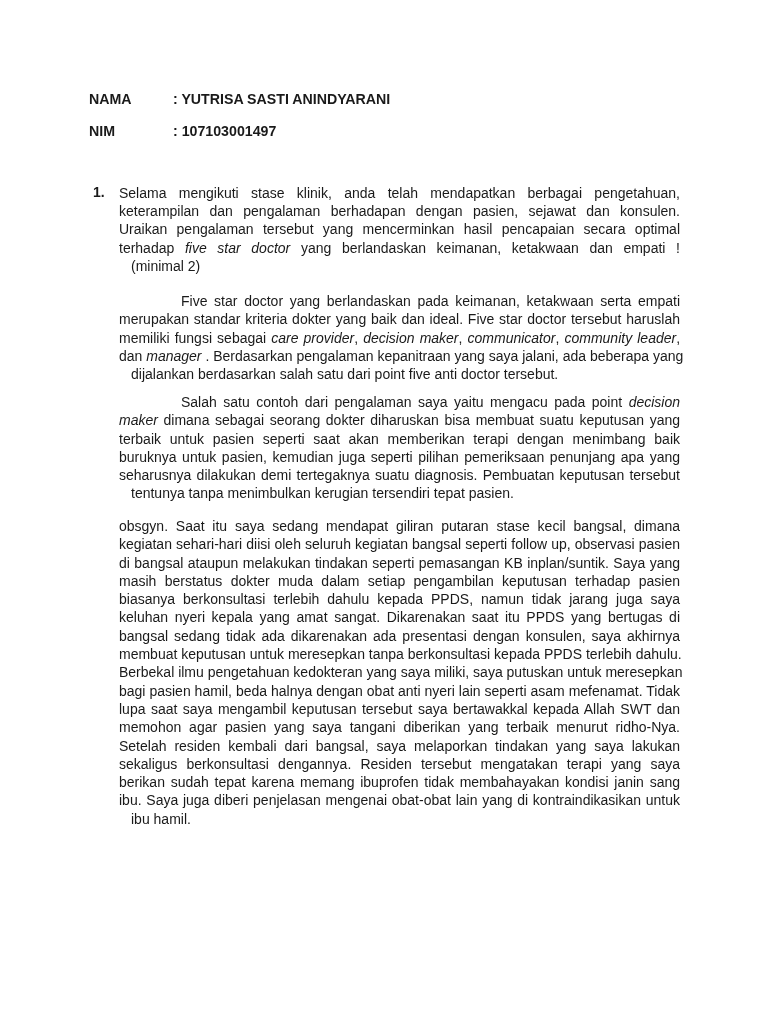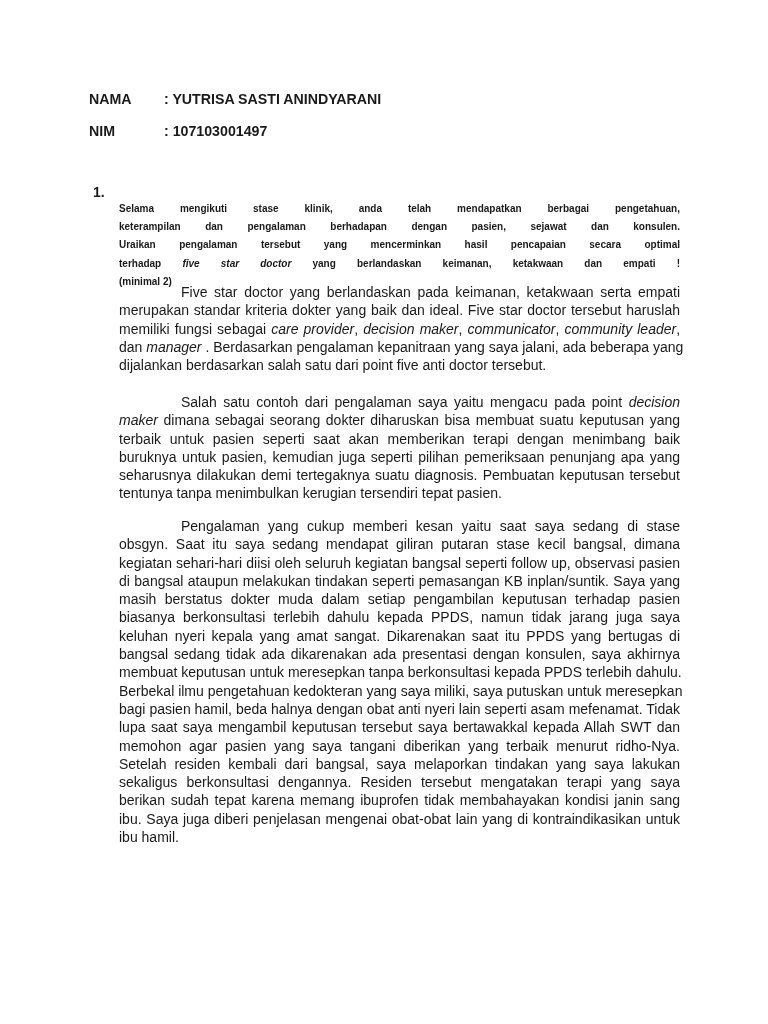--- a/index.html
+++ b/index.html
@@ -6,25 +6,25 @@
   body {
     width: 768px; height: 1024px; overflow: hidden;
     background: #ffffff;
     font-family: "Liberation Sans", sans-serif;
     color: #1a1a1a;
     position: relative;
   }
   .page { position: absolute; left: 0; top: 0; width: 640px; height: 1024px; }
   .hdr-row { position: absolute; left: 89px; font-weight: bold; font-size: 14.2px; }
   .hdr-label { position: absolute; left: 0; }
-  .hdr-value { position: absolute; left: 75px; white-space: nowrap; }
+  .hdr-value { position: absolute; left: 84px; white-space: nowrap; }
   .q-num { position: absolute; left: 93px; top: 184px; font-weight: bold; font-size: 14px; }
-  .q-text { position: absolute; left: 119px; top: 200px; width: 561px; font-weight: bold; font-size: 10px; line-height: 18.2px; }
+  .q-text { position: absolute; left: 119px; top: 184px; width: 561px; font-weight: normal; font-size: 14px; line-height: 18.2px; }
   .line { display: block; text-align: justify; text-align-last: justify; white-space: nowrap; height: 18.2px; }
-  .line.last { text-align-last: left; }
+  .line.last { text-align-last: left; margin-left: 12px; }
   .para { position: absolute; left: 119px; width: 561px; font-size: 14px; line-height: 18.2px; }
   .para .line { height: 18.3px; }
   .indent { padding-left: 62px; }
   i { font-style: italic; }
 </style>
 </head>
 <body>
 
 <div class="page">
 
@@ -39,37 +39,36 @@
 
   <div class="q-num">1.</div>
   <div class="q-text">
       <span class="line">Selama mengikuti stase klinik, anda telah mendapatkan berbagai pengetahuan,</span>
       <span class="line">keterampilan dan pengalaman berhadapan dengan pasien, sejawat dan konsulen.</span>
       <span class="line">Uraikan pengalaman tersebut yang mencerminkan hasil pencapaian secara optimal</span>
       <span class="line">terhadap <i>five star doctor</i> yang berlandaskan keimanan, ketakwaan dan empati !</span>
       <span class="line last">(minimal 2)</span>
     </div>
 
-  <div class="para" style="top:283px;">
+  <div class="para" style="top:292px;">
       <span class="line indent">Five star doctor yang berlandaskan pada keimanan, ketakwaan serta empati</span>
       <span class="line">merupakan standar kriteria dokter yang baik dan ideal. Five star doctor tersebut haruslah</span>
       <span class="line">memiliki fungsi sebagai <i>care provider</i>, <i>decision maker</i>, <i>communicator</i>, <i>community leader</i>,</span>
       <span class="line">dan <i>manager</i> . Berdasarkan pengalaman kepanitraan yang saya jalani, ada beberapa yang</span>
       <span class="line last">dijalankan berdasarkan salah satu dari point five anti doctor tersebut.</span>
     </div>
   <div class="para" style="top:393px;">
       <span class="line indent">Salah satu contoh dari pengalaman saya yaitu mengacu pada point <i>decision</i></span>
       <span class="line"><i>maker</i> dimana sebagai seorang dokter diharuskan bisa membuat suatu keputusan yang</span>
       <span class="line">terbaik untuk pasien seperti saat akan memberikan terapi dengan menimbang baik</span>
       <span class="line">buruknya untuk pasien, kemudian juga seperti pilihan pemeriksaan penunjang apa yang</span>
       <span class="line">seharusnya dilakukan demi tertegaknya suatu diagnosis. Pembuatan keputusan tersebut</span>
       <span class="line last">tentunya tanpa menimbulkan kerugian tersendiri tepat pasien.</span>
     </div>
   <div class="para" style="top:517px;">
-      <span class="line indent">Pengalaman yang cukup memberi kesan yaitu saat saya sedang di stase</span>
       <span class="line">obsgyn. Saat itu saya sedang mendapat giliran putaran stase kecil bangsal, dimana</span>
       <span class="line">kegiatan sehari-hari diisi oleh seluruh kegiatan bangsal seperti follow up, observasi pasien</span>
       <span class="line">di bangsal ataupun melakukan tindakan seperti pemasangan KB inplan/suntik. Saya yang</span>
       <span class="line">masih berstatus dokter muda dalam setiap pengambilan keputusan terhadap pasien</span>
       <span class="line">biasanya berkonsultasi terlebih dahulu kepada PPDS, namun tidak jarang juga saya</span>
       <span class="line">keluhan nyeri kepala yang amat sangat. Dikarenakan saat itu PPDS yang bertugas di</span>
       <span class="line">bangsal sedang tidak ada dikarenakan ada presentasi dengan konsulen, saya akhirnya</span>
       <span class="line">membuat keputusan untuk meresepkan tanpa berkonsultasi kepada PPDS terlebih dahulu.</span>
       <span class="line">Berbekal ilmu pengetahuan kedokteran yang saya miliki, saya putuskan untuk meresepkan</span>
       <span class="line">bagi pasien hamil, beda halnya dengan obat anti nyeri lain seperti asam mefenamat. Tidak</span>

